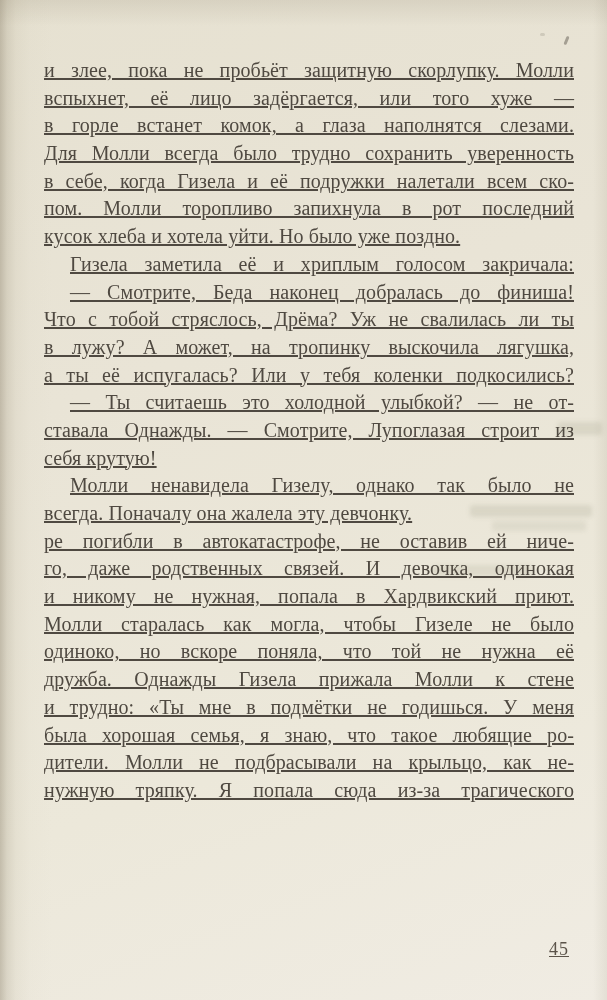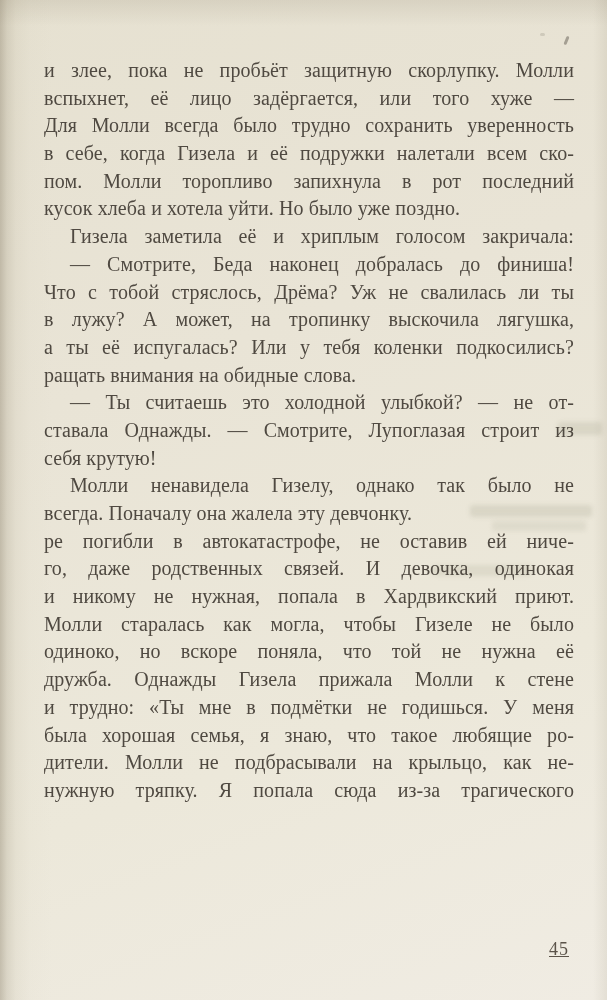--- a/index.html
+++ b/index.html
@@ -14,20 +14,21 @@
       linear-gradient(to left, rgba(120,110,88,0.10) 0, rgba(120,110,88,0.0) 14px),
       linear-gradient(to bottom, rgba(125,114,90,0.14) 0, rgba(125,114,90,0.0) 26px),
       linear-gradient(to right, rgba(128,117,94,0.38) 0, rgba(140,130,104,0.20) 7px, rgba(165,155,128,0.10) 16px, rgba(190,182,158,0.04) 30px, rgba(0,0,0,0) 52px),
       linear-gradient(160deg, #e6e1d1 0%, #e9e4d6 35%, #ece8da 70%, #f0ece3 100%);
   }
   .text-block{
     position:absolute;left:44px;top:57px;width:530px;
     color:#4f4941;
     font-size:20px;line-height:27.7px;
     letter-spacing:0.1px;
+    text-decoration:underline;
   }
   .para{margin:0;padding:0;}
   .line{
     text-align:justify;
     text-align-last:left;
     white-space:normal;
     height:27.7px;overflow:visible;
   }
   .line.j{text-align-last:justify;}
   .line.ind{text-indent:26px;}
@@ -55,36 +56,36 @@
   <div class="ghost g2"></div>
   <div class="ghost g2b"></div>
   <div class="ghost g3"></div>
   <div class="stray m1"></div>
   <div class="stray m2"></div>
 
   <div class="text-block" id="text-block">
       <div class="para">
         <div class="line j">и злее, пока не пробьёт защитную скорлупку. Молли</div>
         <div class="line j">вспыхнет, её лицо задёргается, или того хуже —</div>
+        <div class="line j">в горле встанет комок, а глаза наполнятся слезами.</div>
         <div class="line j">Для Молли всегда было трудно сохранить уверенность</div>
         <div class="line j">в себе, когда Гизела и её подружки налетали всем ско-</div>
         <div class="line j">пом. Молли торопливо запихнула в рот последний</div>
         <div class="line">кусок хлеба и хотела уйти. Но было уже поздно.</div>
       </div>
       <div class="para">
         <div class="line j ind">Гизела заметила её и хриплым голосом закричала:</div>
       </div>
       <div class="para">
         <div class="line j ind">— Смотрите, Беда наконец добралась до финиша!</div>
         <div class="line j">Что с тобой стряслось, Дрёма? Уж не свалилась ли ты</div>
         <div class="line j">в лужу? А может, на тропинку выскочила лягушка,</div>
         <div class="line j">а ты её испугалась? Или у тебя коленки подкосились?</div>
       </div>
       <div class="para">
-        <div class="line">ращать внимания на обидные слова.</div>
       </div>
       <div class="para">
         <div class="line j ind">— Ты считаешь это холодной улыбкой? — не от-</div>
         <div class="line j">ставала Однажды. — Смотрите, Лупоглазая строит из</div>
         <div class="line">себя крутую!</div>
       </div>
       <div class="para">
         <div class="line j ind">Молли ненавидела Гизелу, однако так было не</div>
         <div class="line">всегда. Поначалу она жалела эту девчонку.</div>
       </div>

